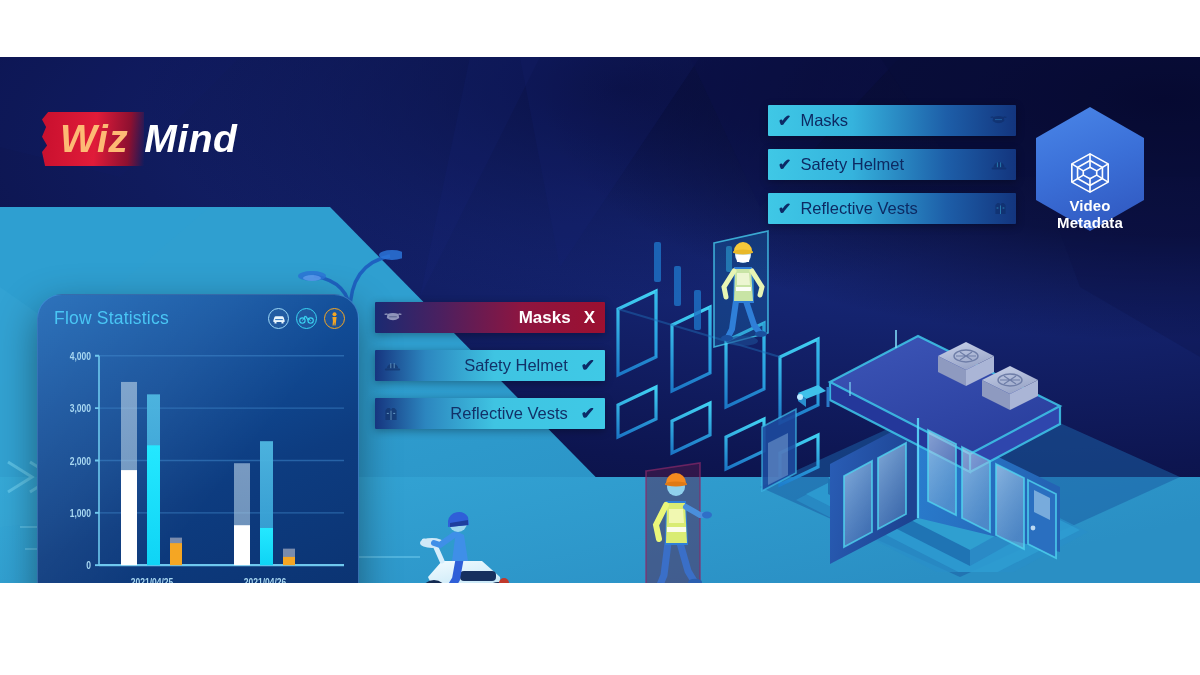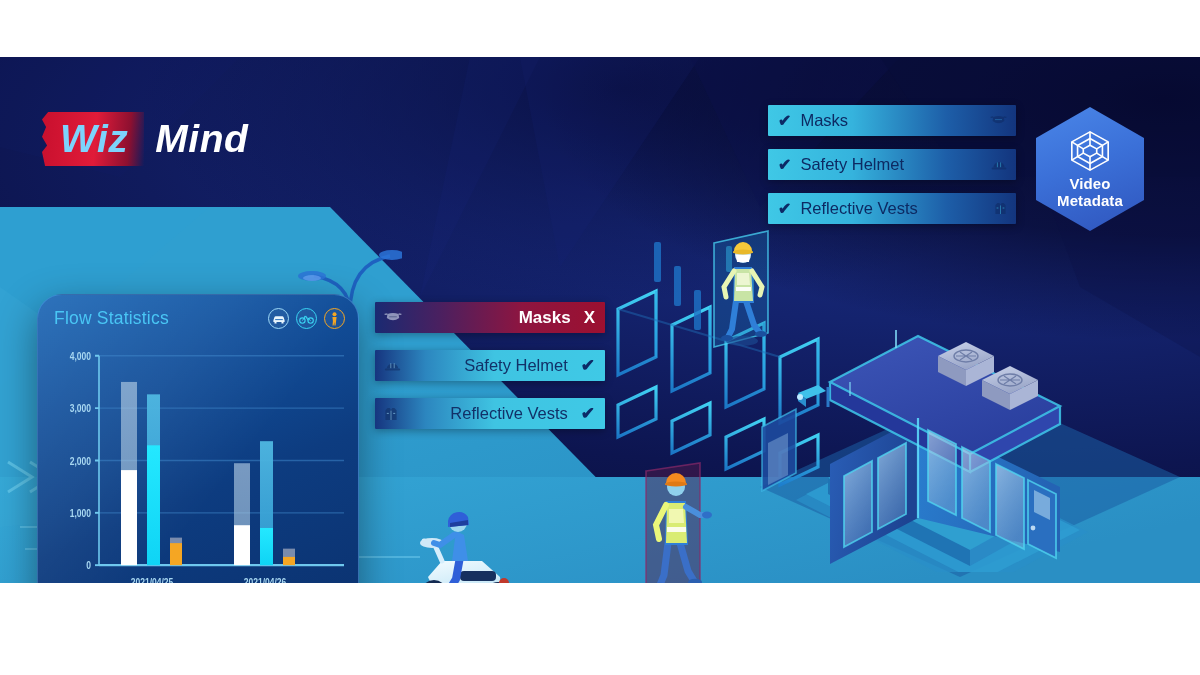--- a/index.html
+++ b/index.html
@@ -52,22 +52,22 @@
     font-size: 39px; letter-spacing: .5px;
     white-space: nowrap;
     z-index: 40;
   }
   .logo .wiz-wrap { position: relative; padding: 5px 16px 5px 18px; }
   .logo .wiz-bg {
     position: absolute; left: 0; top: 0; width: 100%; height: 100%;
     background: linear-gradient(95deg, #c8102e 0%, #e01b39 52%, #8d1030 84%, rgba(90,16,48,0) 100%);
     clip-path: polygon(6% 0%, 100% 0%, 100% 100%, 3% 100%, 0% 74%, 5% 62%, 0% 46%, 4% 28%, 0% 14%);
   }
-  .logo .wiz-txt { position: relative; color: #7dd3fc; }
-  .logo .mind-txt { color: #ffffff; margin-left: 11px; }
+  .logo .wiz-txt { position: relative; color: #fdba74; }
+  .logo .mind-txt { color: #ffffff; }
 
   
   .flow-card {
     position: absolute; left: 37px; top: 237px;
     width: 322px; height: 329px;
     border-radius: 25px;
     background: linear-gradient(158deg, #1663b4 0%, #12509c 26%, #0d3c80 58%, #0b3270 100%);
     border: 1px solid rgba(120,195,255,0.38);
     box-shadow: 0 14px 40px rgba(0,0,0,0.42);
     overflow: hidden;
@@ -151,21 +151,21 @@
     width: 108px; height: 124px;
     z-index: 42;
   }
   .hex-shape {
     position: absolute; inset: 0;
     background: linear-gradient(160deg, #4a86e8 0%, #3b70d8 46%, #2f55bd 100%);
     clip-path: polygon(50% 0%, 100% 25%, 100% 75%, 50% 100%, 0% 75%, 0% 25%);
     box-shadow: 0 6px 20px rgba(0,0,0,0.38);
   }
   .hex-inner { position: absolute; inset: 0; display: flex; flex-direction: column;
-    align-items: center; justify-content: center; gap: 2px; }
+    align-items: center; justify-content: flex-end; gap: 2px; }
   .hex-icon { width: 46px; height: 44px; }
   .hex-text { text-align: center; color: #ffffff; font-weight: bold;
     font-size: 15px; line-height: 17px; letter-spacing: .1px; }
 
   .art { position: absolute; }
   .no-sel { user-select: none; }
 </style>
 </head>
 <body>
 

